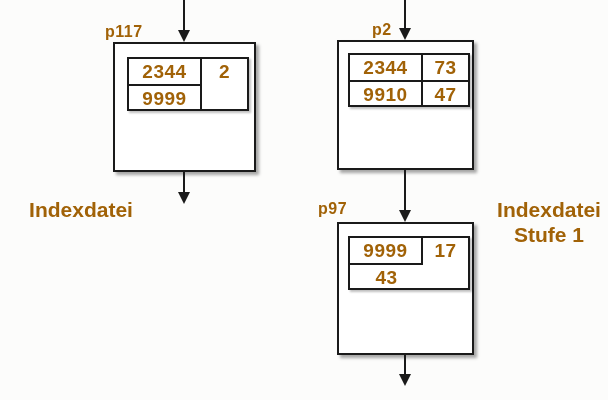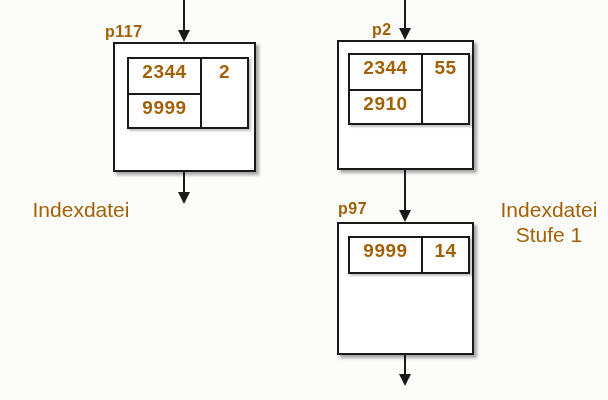--- a/index.html
+++ b/index.html
@@ -33,21 +33,21 @@
     position: absolute;
     display: grid;
     grid-template-columns: 73px 1fr;
     width: 118px;
     border: 2px solid #1a1a1a;
     background: #ffffff;
     box-shadow: 2px 2px 2px rgba(0,0,0,0.25);
     box-sizing: content-box;
   }
   .kv-table .cell {
-    height: 34px;
+    height: 25px;
     line-height: 25px;
     text-align: center;
     font-size: 19px;
     font-weight: 600;
     letter-spacing: 0.5px;
     box-sizing: border-box;
   }
   .kv-table .cell.key { border-right: 2px solid #1a1a1a; }
   .kv-table .cell.rsep { border-top: 2px solid #1a1a1a; }
   .arrow-line {
@@ -62,21 +62,21 @@
     border-left: 6px solid transparent;
     border-right: 6px solid transparent;
     border-top: 12px solid #1a1a1a;
   }
   .caption {
     position: absolute;
     width: 140px;
     text-align: center;
     font-size: 21px;
     line-height: 25px;
-    font-weight: 400;
+    font-weight: 700;
   }
 </style>
 </head>
 <body>
 
 <div class="canvas">
 
   <div class="arrow-line" style="left:183px; top:0; height:30px;"></div>
   <div class="arrow-head" style="left:178px; top:30px;"></div>
 
@@ -91,32 +91,34 @@
     <div class="cell key rsep">9999</div>
   </div>
 
   <div class="arrow-line" style="left:183px; top:172px; height:20px;"></div>
   <div class="arrow-head" style="left:178px; top:192px;"></div>
 
   <div class="node-label" style="left:328px; top:21px;margin-left:44px;">p2</div>
   <div class="node-box" style="left:337px; top:40px; width:137px; height:130px;"></div>
   <div class="kv-table" style="left:348px; top:53px;">
     <div class="cell key">2344</div>
-    <div class="cell val">55</div>
-    <div class="cell key rsep">2910</div>
+    <div class="cell val">73</div>
+    <div class="cell key rsep">9910</div>
+    <div class="cell val rsep">47</div>
   </div>
 
   <div class="arrow-line" style="left:404px; top:170px; height:40px;"></div>
   <div class="arrow-head" style="left:399px; top:210px;"></div>
 
-  <div class="node-label" style="left:338px; top:200px;">p97</div>
+  <div class="node-label" style="left:318px; top:200px;">p97</div>
   <div class="node-box" style="left:337px; top:222px; width:137px; height:133px;"></div>
   <div class="kv-table" style="left:348px; top:236px;">
     <div class="cell key">9999</div>
-    <div class="cell val">14</div>
+    <div class="cell val">17</div>
+    <div class="cell val rsep">43</div>
   </div>
 
   <div class="arrow-line" style="left:404px; top:355px; height:19px;"></div>
   <div class="arrow-head" style="left:399px; top:374px;"></div>
 
   <div class="caption" style="left:11px; top:197px;">
     <div>Indexdatei</div>
   </div>
   <div class="caption" style="left:479px; top:197px;">
     <div>Indexdatei</div>

